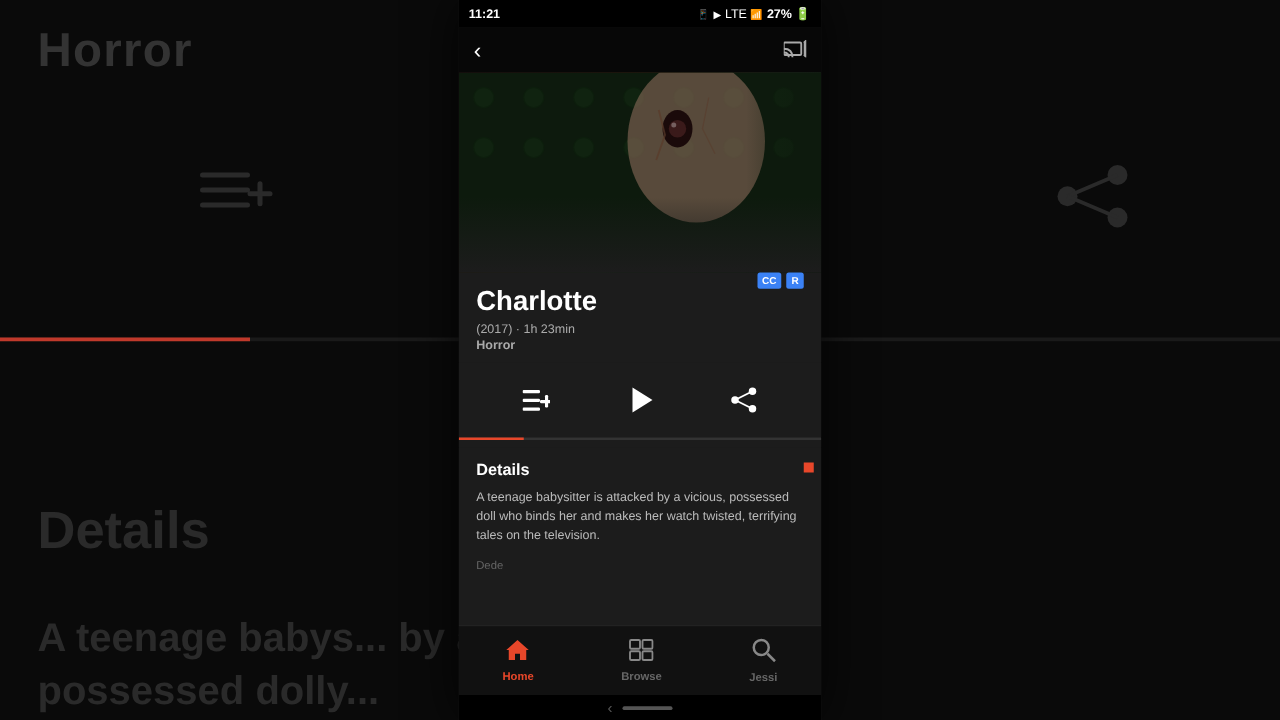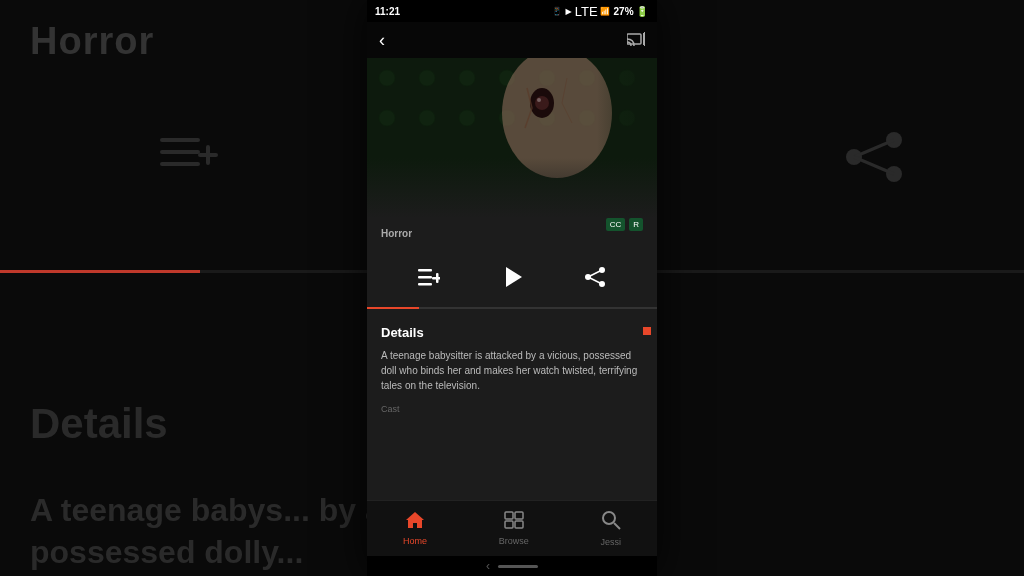--- a/index.html
+++ b/index.html
@@ -175,26 +175,26 @@
     }
 
     .rating-badges {
       position: absolute;
       right: 14px;
       display: flex;
       gap: 4px;
     }
 
     .badge {
-      background: #14532d;
+      background: #3b82f6;
       color: #fff;
       font-size: 8px;
       padding: 2px 4px;
       border-radius: 2px;
-      font-weight: normal;
+      font-weight: bold;
     }
 
     
     .action-buttons {
       background: #1c1c1c;
       display: flex;
       align-items: center;
       justify-content: space-around;
       padding: 10px 20px;
       flex-shrink: 0;
@@ -284,20 +284,21 @@
       flex-shrink: 0;
     }
 
     .nav-item {
       display: flex;
       flex-direction: column;
       align-items: center;
       cursor: pointer;
       gap: 2px;
       padding: 4px 10px;
+      font-weight: bold;
     }
 
     .nav-icon {
       font-size: 18px;
       color: #666;
     }
 
     .nav-icon.active {
       color: #e8472a;
     }
@@ -368,21 +369,21 @@
   <div class="bg-description">A teenage babys... by a vicious,<br>possessed dolly...</div>
 </div>
 
 <div class="phone-frame">
 
   <div class="status-bar">
     <span class="status-time">11:21</span>
     <div style="display:flex;gap:3px;align-items:center;">
       <span style="color:#fff;font-size:8px;">📱</span>
       <span style="color:#fff;font-size:8px;">▶</span>
-      <span style="color:#fff;font-size:13px;">LTE</span>
+      <span style="color:#fff;font-size:10px;">LTE</span>
       <span style="color:#fff;font-size:8px;">📶</span>
       <span class="status-time">27%</span>
       <span style="color:#fff;font-size:10px;">🔋</span>
     </div>
   </div>
 
   <div class="phone-header">
     <span class="back-btn">‹</span>
     <span class="cast-icon">
       <svg width="18" height="14" viewBox="0 0 18 14" fill="none">
@@ -438,20 +439,22 @@
       <defs>
         <linearGradient id="bottomFade" x1="0" y1="0" x2="0" y2="1">
           <stop offset="0%" stop-color="#1c1c1c" stop-opacity="0"></stop>
           <stop offset="100%" stop-color="#1c1c1c" stop-opacity="1"></stop>
         </linearGradient>
       </defs>
     </svg>
   </div>
 
   <div class="movie-info" style="position:relative;">
+    <div class="movie-title">Charlotte</div>
+    <div class="movie-meta">(2017) · 1h 23min</div>
     <div class="movie-genre">Horror</div>
     <div class="rating-badges" style="top:0;">
       <span class="badge">CC</span>
       <span class="badge">R</span>
     </div>
   </div>
 
   <div class="action-buttons">
     <div class="action-btn">
       <svg width="22" height="20" viewBox="0 0 22 20">
@@ -481,21 +484,21 @@
   <div class="progress-container">
     <div class="progress-track">
       <div class="progress-fill"></div>
     </div>
   </div>
 
   <div class="details-section" style="position:relative;">
     <div class="details-title">Details</div>
     <div class="details-description">A teenage babysitter is attacked by a vicious, possessed doll who binds her and makes her watch twisted, terrifying tales on the television.</div>
     <div class="detail-row">
-      <span class="detail-label">Cast</span>
+      <span class="detail-label">Dede</span>
     </div>
 
     <div style="position:absolute;right:6px;top:12px;width:8px;height:8px;background:#e8472a;border-radius:50;"></div>
   </div>
 
   <div class="bottom-nav">
     <div class="nav-item">
       <span class="nav-icon active">
         <svg width="20" height="18" viewBox="0 0 20 18">
           <polygon points="10,1 1,9 3,9 3,17 8,17 8,12 12,12 12,17 17,17 17,9 19,9" fill="#e8472a"></polygon>

